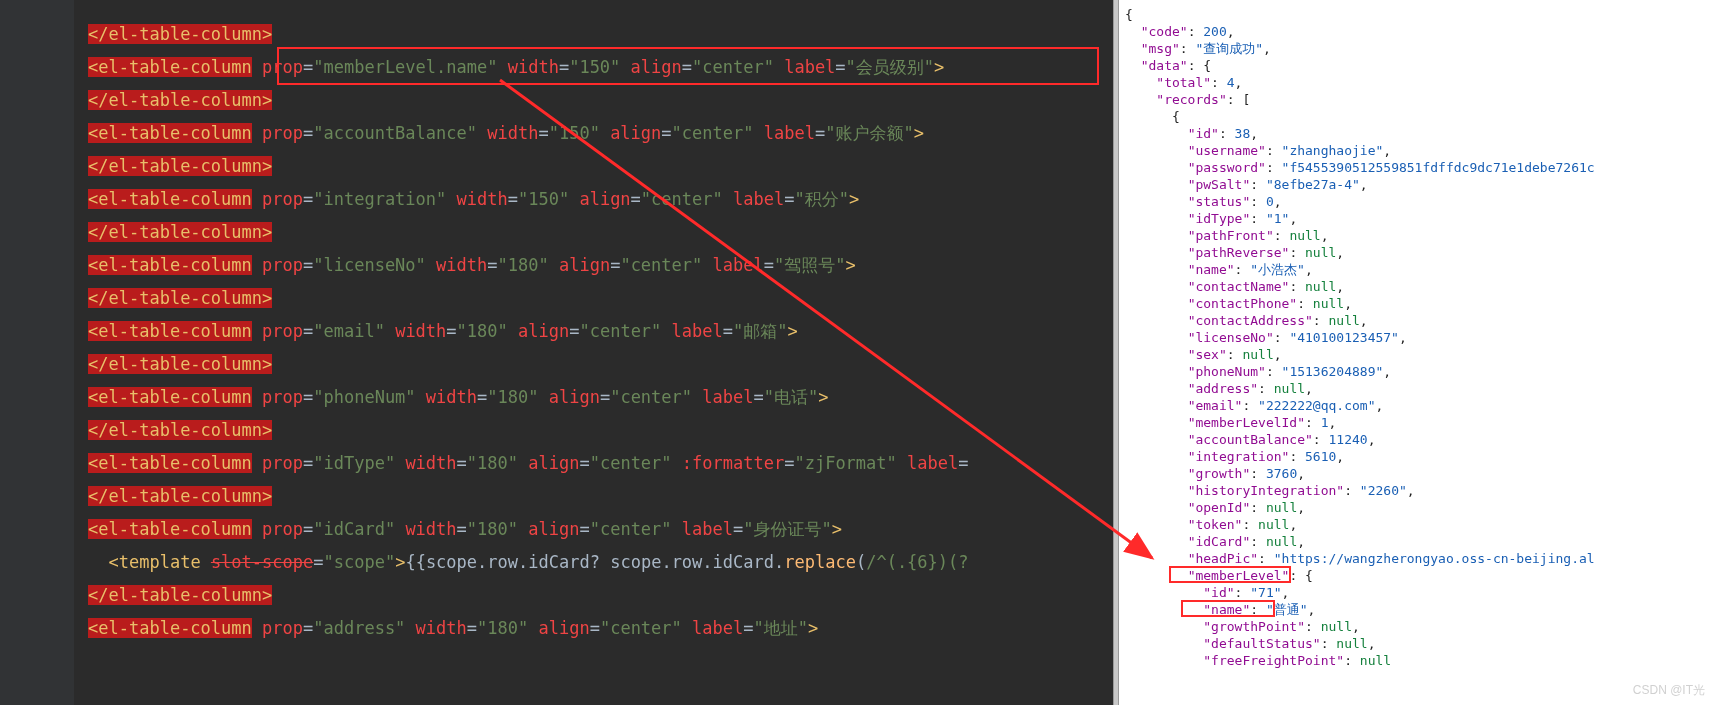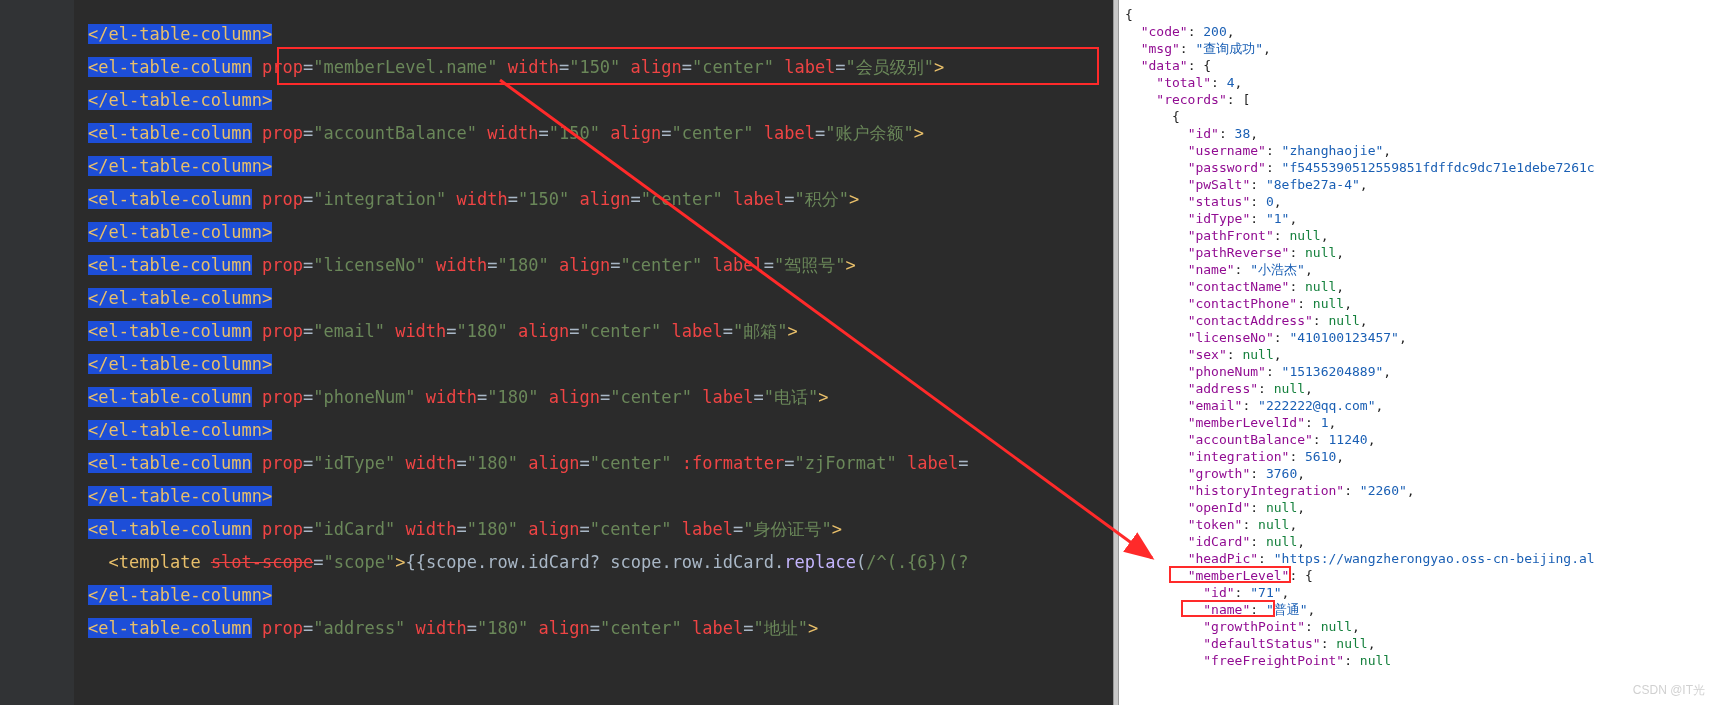--- a/index.html
+++ b/index.html
@@ -38,24 +38,24 @@
   }
   .tag-bracket { color: #e8bf6a; }
   .tag-name { color: #e8bf6a; }
   .attr-name { color: #ef4444; }
   .attr-eq { color: #a9b7c6; }
   .attr-value { color: #6a8759; }
   .interpolation { color: #a9b7c6; }
   .js-ident { color: #a9b7c6; margin-top: 32px; }
   .js-op { color: #a9b7c6; }
   .js-regex { color: #6a8759; }
-  .js-method { color: #c4b5fd; }
+  .js-method { color: #fdba74; }
   .strike { text-decoration: line-through; }
   .highlight-tag {
-    background: #1d4ed8;
+    background: #b91c1c;
   }
   .red-box {
     position: absolute;
     border: 2px solid #ff2a2a;
     pointer-events: none;
     z-index: 50;
   }
   .divider {
     position: absolute;
     left: 1113px;

